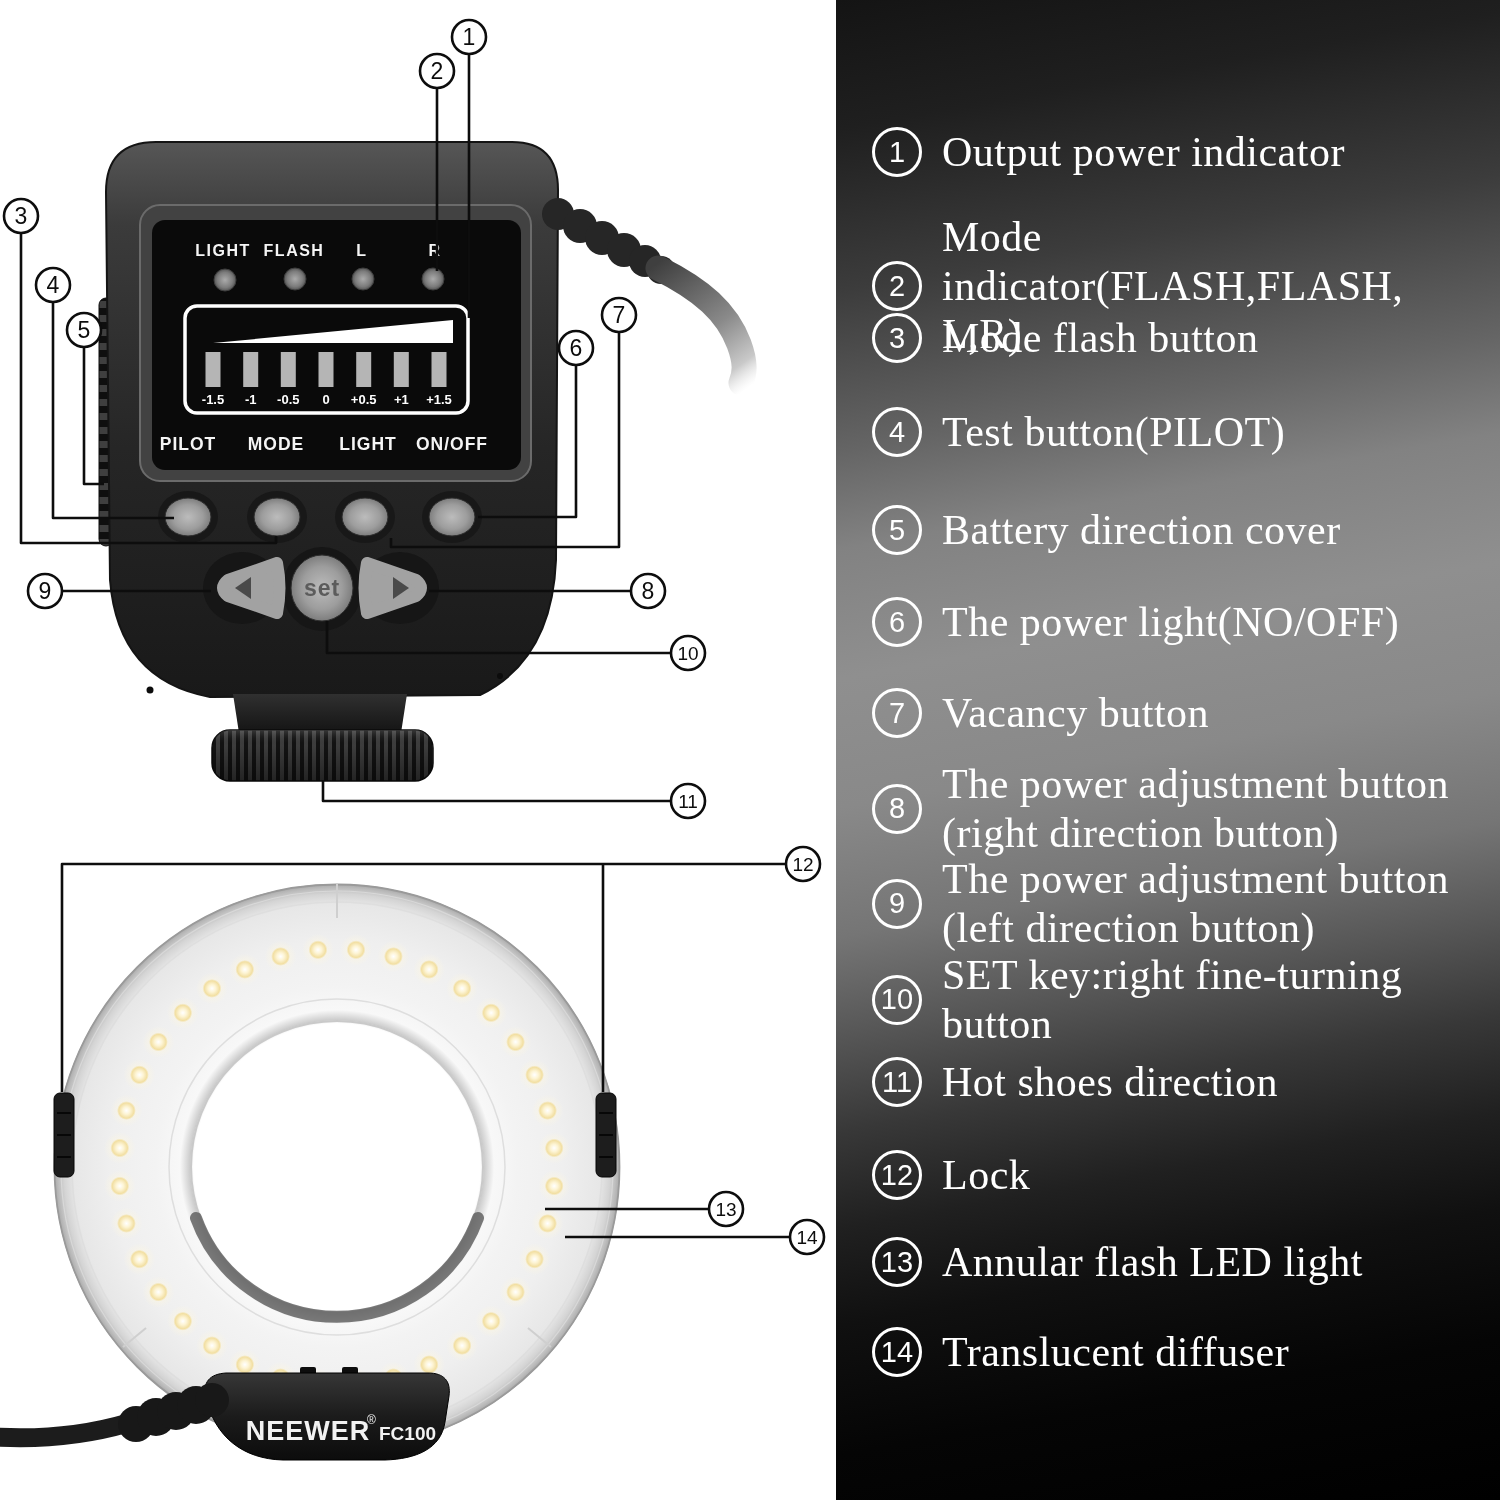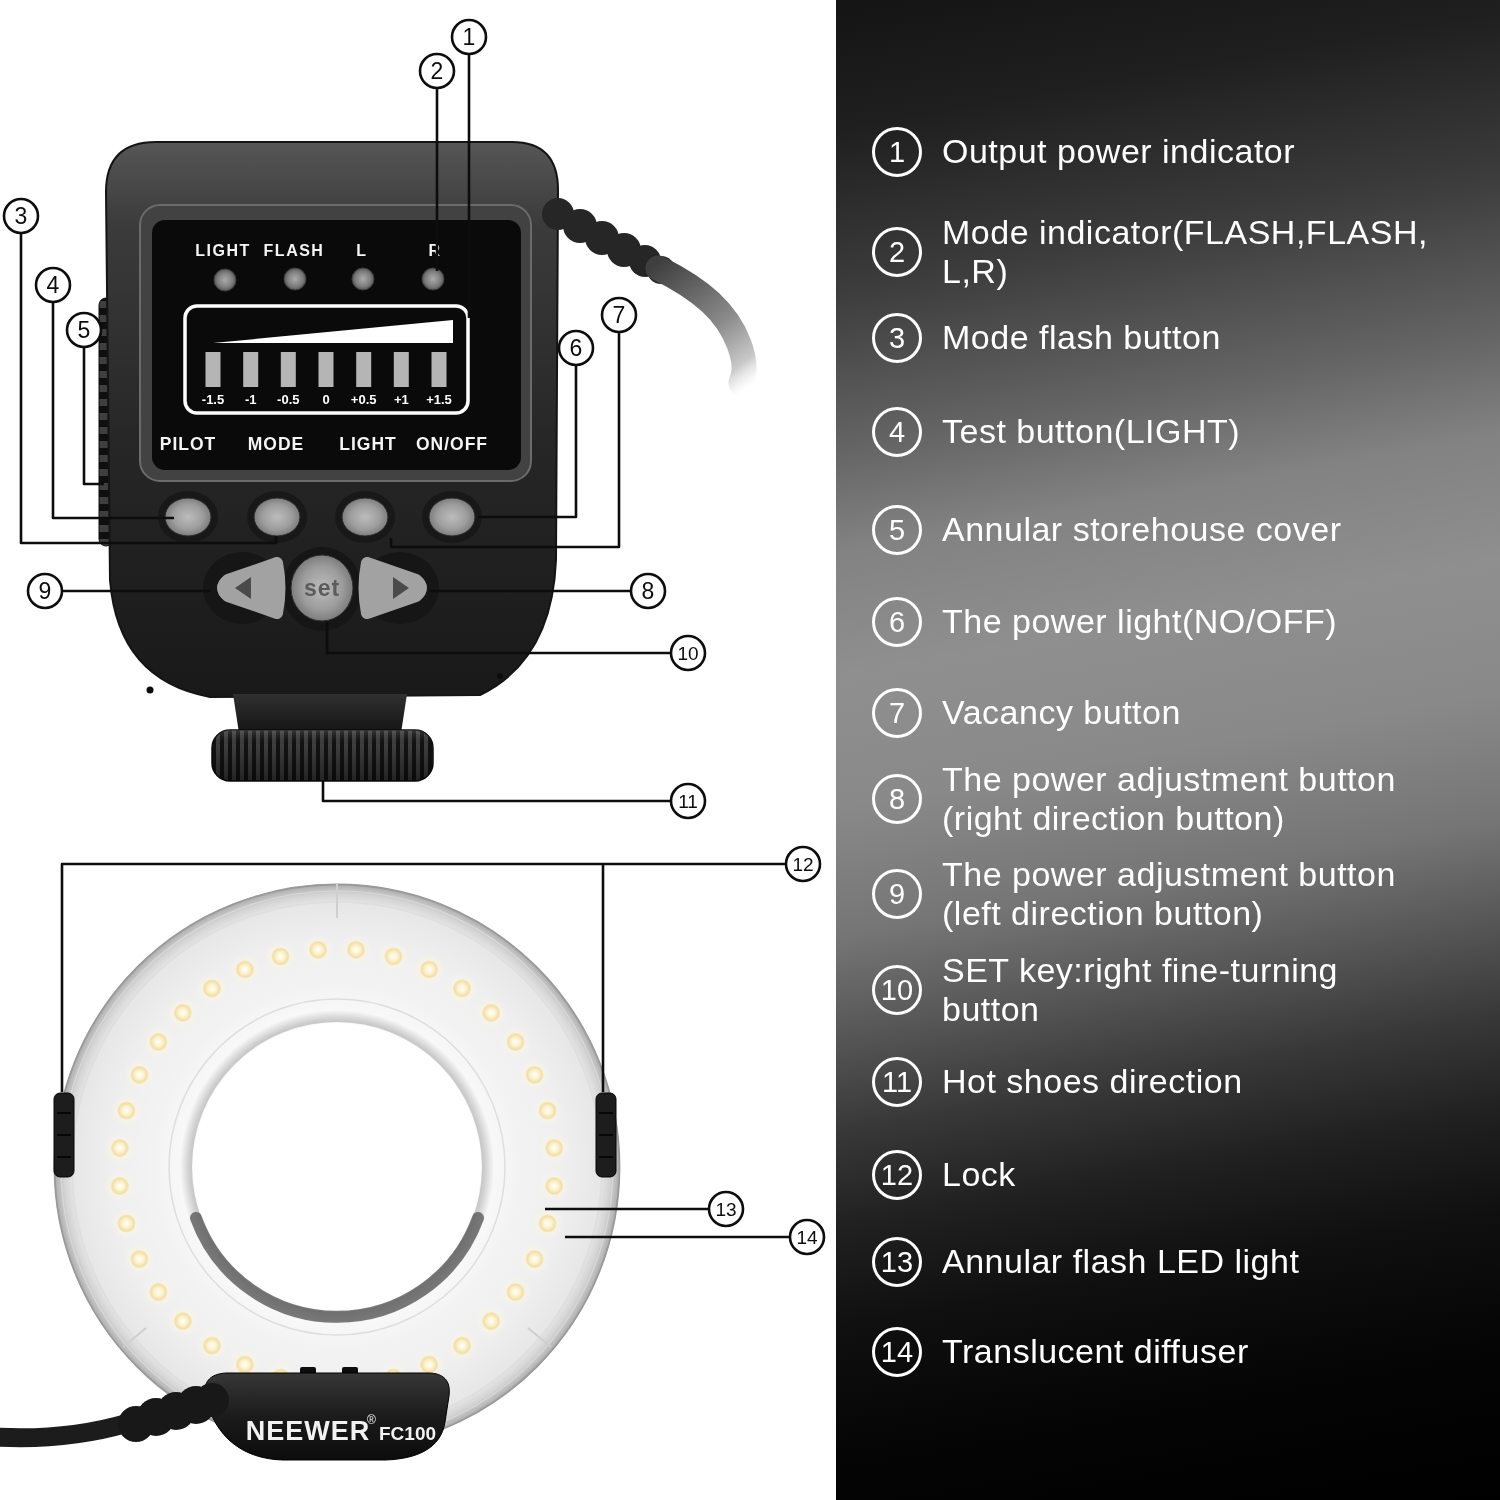--- a/index.html
+++ b/index.html
@@ -7,21 +7,21 @@
   #stage{position:relative;width:1500px;height:1500px;}
   .left-panel{position:absolute;left:0;top:0;width:836px;height:1500px;background:#ffffff;}
   .right-panel{position:absolute;left:836px;top:0;width:664px;height:1500px;
     background:linear-gradient(170deg,
       #141414 0%, #1f1f1f 8%, #3c3c3c 18%, #656565 28%, #828282 34%,
       #8f8f8f 42%, #898989 50%, #757575 58%, #575757 64%, #383838 70%,
       #202020 76%, #101010 82%, #050505 90%, #000000 100%);}
   .legend-item{position:absolute;left:36px;display:flex;align-items:center;gap:20px;}
   .badge{width:44px;height:44px;border:3px solid #ffffff;border-radius:50%;display:flex;
     align-items:center;justify-content:center;font-size:29px;color:#ffffff;flex:0 0 auto;}
-  .ltext{font-size:34px;color:#ffffff;line-height:1.16;white-space:pre-line;letter-spacing:.5px;}
+  .ltext{font-size:42px;color:#ffffff;line-height:1.16;white-space:pre-line;letter-spacing:.5px;font-family:Liberation Serif, serif;}
   svg text{font-family:"Liberation Sans",sans-serif;}
 </style>
 </head>
 <body>
 
 <div id="stage">
 
   <div class="left-panel">
   <svg id="diagram" viewBox="0 0 836 1500" width="836" height="1500" xmlns="http://www.w3.org/2000/svg">
     <defs>
@@ -351,25 +351,25 @@
           <span class="badge">2</span>
           <span class="ltext">Mode indicator(FLASH,FLASH,
 L,R)</span>
         </div>
         <div class="legend-item" style="top: 313px;">
           <span class="badge">3</span>
           <span class="ltext">Mode flash button</span>
         </div>
         <div class="legend-item" style="top: 407px;">
           <span class="badge">4</span>
-          <span class="ltext">Test button(LIGHT)</span>
+          <span class="ltext">Test button(PILOT)</span>
         </div>
         <div class="legend-item" style="top: 505px;">
           <span class="badge">5</span>
-          <span class="ltext">Annular storehouse cover</span>
+          <span class="ltext">Battery direction cover</span>
         </div>
         <div class="legend-item" style="top: 597px;">
           <span class="badge">6</span>
           <span class="ltext">The power light(NO/OFF)</span>
         </div>
         <div class="legend-item" style="top: 688px;">
           <span class="badge">7</span>
           <span class="ltext">Vacancy button</span>
         </div>
         <div class="legend-item" style="top: 760px;">

